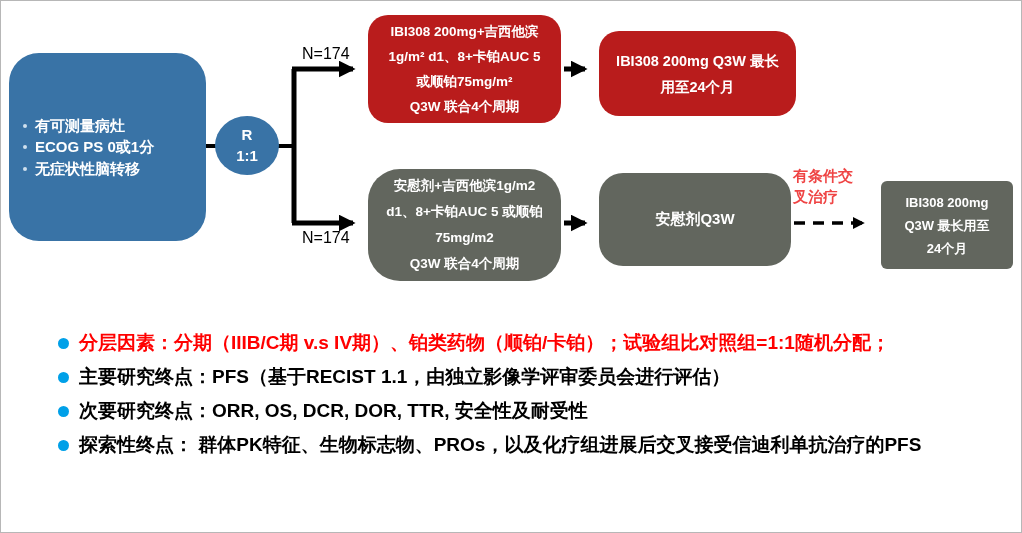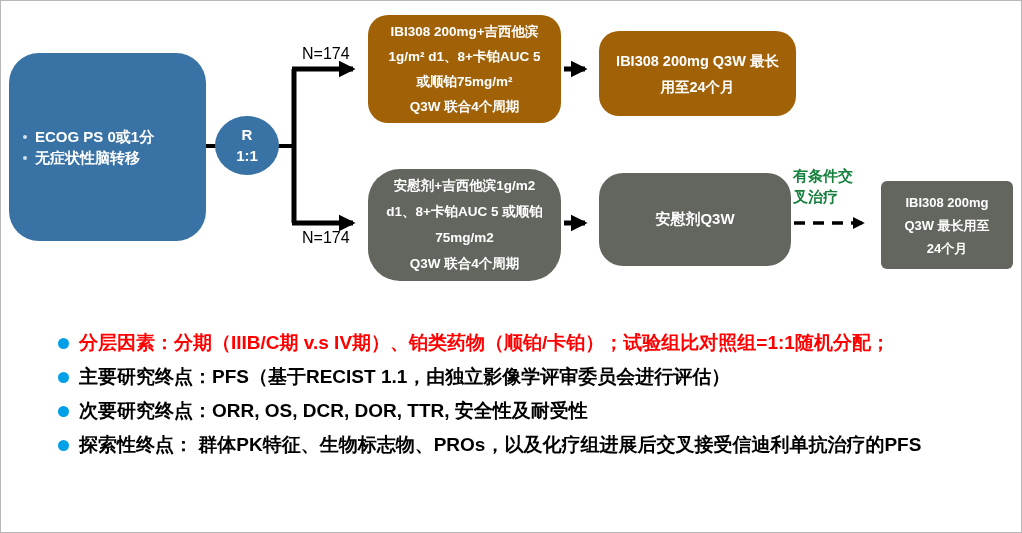--- a/index.html
+++ b/index.html
@@ -9,21 +9,21 @@
     font-family:"Liberation Sans","DejaVu Sans",sans-serif;
   }
   
   .diagram{position:absolute;left:0;top:0;width:1022px;height:300px;}
   .connectors{position:absolute;left:0;top:0;width:1022px;height:300px;z-index:0;}
   .fbox{
     position:absolute;z-index:1;color:#ffffff;font-weight:bold;text-align:center;
     display:flex;flex-direction:column;justify-content:center;align-items:center;
     box-sizing:border-box;
   }
-  .teal{background:#a16207;}
+  .teal{background:#b91c1c;}
   .gray{background:#62665E;}
   .blue{background:#3973A6;}
   .eligibility{
     left:8px;top:52px;width:197px;height:188px;border-radius:30px;
     padding:10px 8px 10px 12px;align-items:flex-start;text-align:left;
     font-size:15px;line-height:1.42;
   }
   .elig-item{display:flex;align-items:flex-start;}
   .elig-dot{width:4px;height:4px;border-radius:50%;background:#cfe0ee;margin:9px 8px 0 2px;flex:0 0 auto;}
   .elig-text{width:158px;}
@@ -34,21 +34,21 @@
   .arm1-chemo{left:367px;top:14px;width:193px;height:108px;border-radius:20px;font-size:13.5px;line-height:25px;}
   .arm1-maint{left:598px;top:30px;width:197px;height:85px;border-radius:20px;font-size:14.5px;line-height:26px;}
   .arm2-chemo{left:367px;top:168px;width:193px;height:112px;border-radius:32px;font-size:13.5px;line-height:26px;}
   .arm2-maint{left:598px;top:172px;width:192px;height:93px;border-radius:24px;font-size:15px;}
   .crossover-box{left:880px;top:180px;width:132px;height:88px;border-radius:6px;font-size:13px;line-height:23px;}
   .n-label{position:absolute;z-index:2;color:#000;font-size:16px;font-weight:400;}
   .n-top{left:301px;top:44px;}
   .n-bottom{left:301px;top:228px;}
   .crossover-label{
     position:absolute;z-index:2;left:792px;top:164px;width:92px;
-    color:#15803d;font-weight:bold;font-size:15px;line-height:21px;text-align:left;
+    color:#ef4444;font-weight:bold;font-size:15px;line-height:21px;text-align:left;
   }
   
   .notes{position:absolute;left:40px;top:308px;width:968px;list-style:none;margin:17px;padding:0;}
   .note{display:flex;align-items:flex-start;font-size:19px;font-weight:bold;line-height:34px;color:#000;}
   .note .dot{flex:0 0 auto;width:11px;height:11px;border-radius:50%;background:#00A0E8;margin:12px 10px 0 0;}
   .note.red .note-text{color:#FF0000;}
 </style>
 </head>
 <body>
 
@@ -66,20 +66,24 @@
       <path d="M272,145 L293,145" stroke="#000" stroke-width="4" fill="none"></path>
       <path d="M293,68 L293,222" stroke="#000" stroke-width="5" fill="none"></path>
       <path d="M291,68 L352,68" stroke="#000" stroke-width="5" fill="none" marker-end="url(#ah)"></path>
       <path d="M291,222 L352,222" stroke="#000" stroke-width="5" fill="none" marker-end="url(#ah)"></path>
       <path d="M563,68 L584,68" stroke="#000" stroke-width="5" fill="none" marker-end="url(#ah)"></path>
       <path d="M563,222 L584,222" stroke="#000" stroke-width="5" fill="none" marker-end="url(#ah)"></path>
       <path d="M793,222 L862,222" stroke="#000" stroke-width="3.5" fill="none" stroke-dasharray="11 8" marker-end="url(#ah)"></path>
     </svg>
 
     <div class="fbox blue eligibility">
+      <div class="elig-item">
+        <span class="elig-dot"></span>
+        <span class="elig-text">有可测量病灶</span>
+      </div>
       <div class="elig-item">
         <span class="elig-dot"></span>
         <span class="elig-text">ECOG PS 0或1分</span>
       </div>
       <div class="elig-item">
         <span class="elig-dot"></span>
         <span class="elig-text">无症状性脑转移</span>
       </div>
     </div>
 

